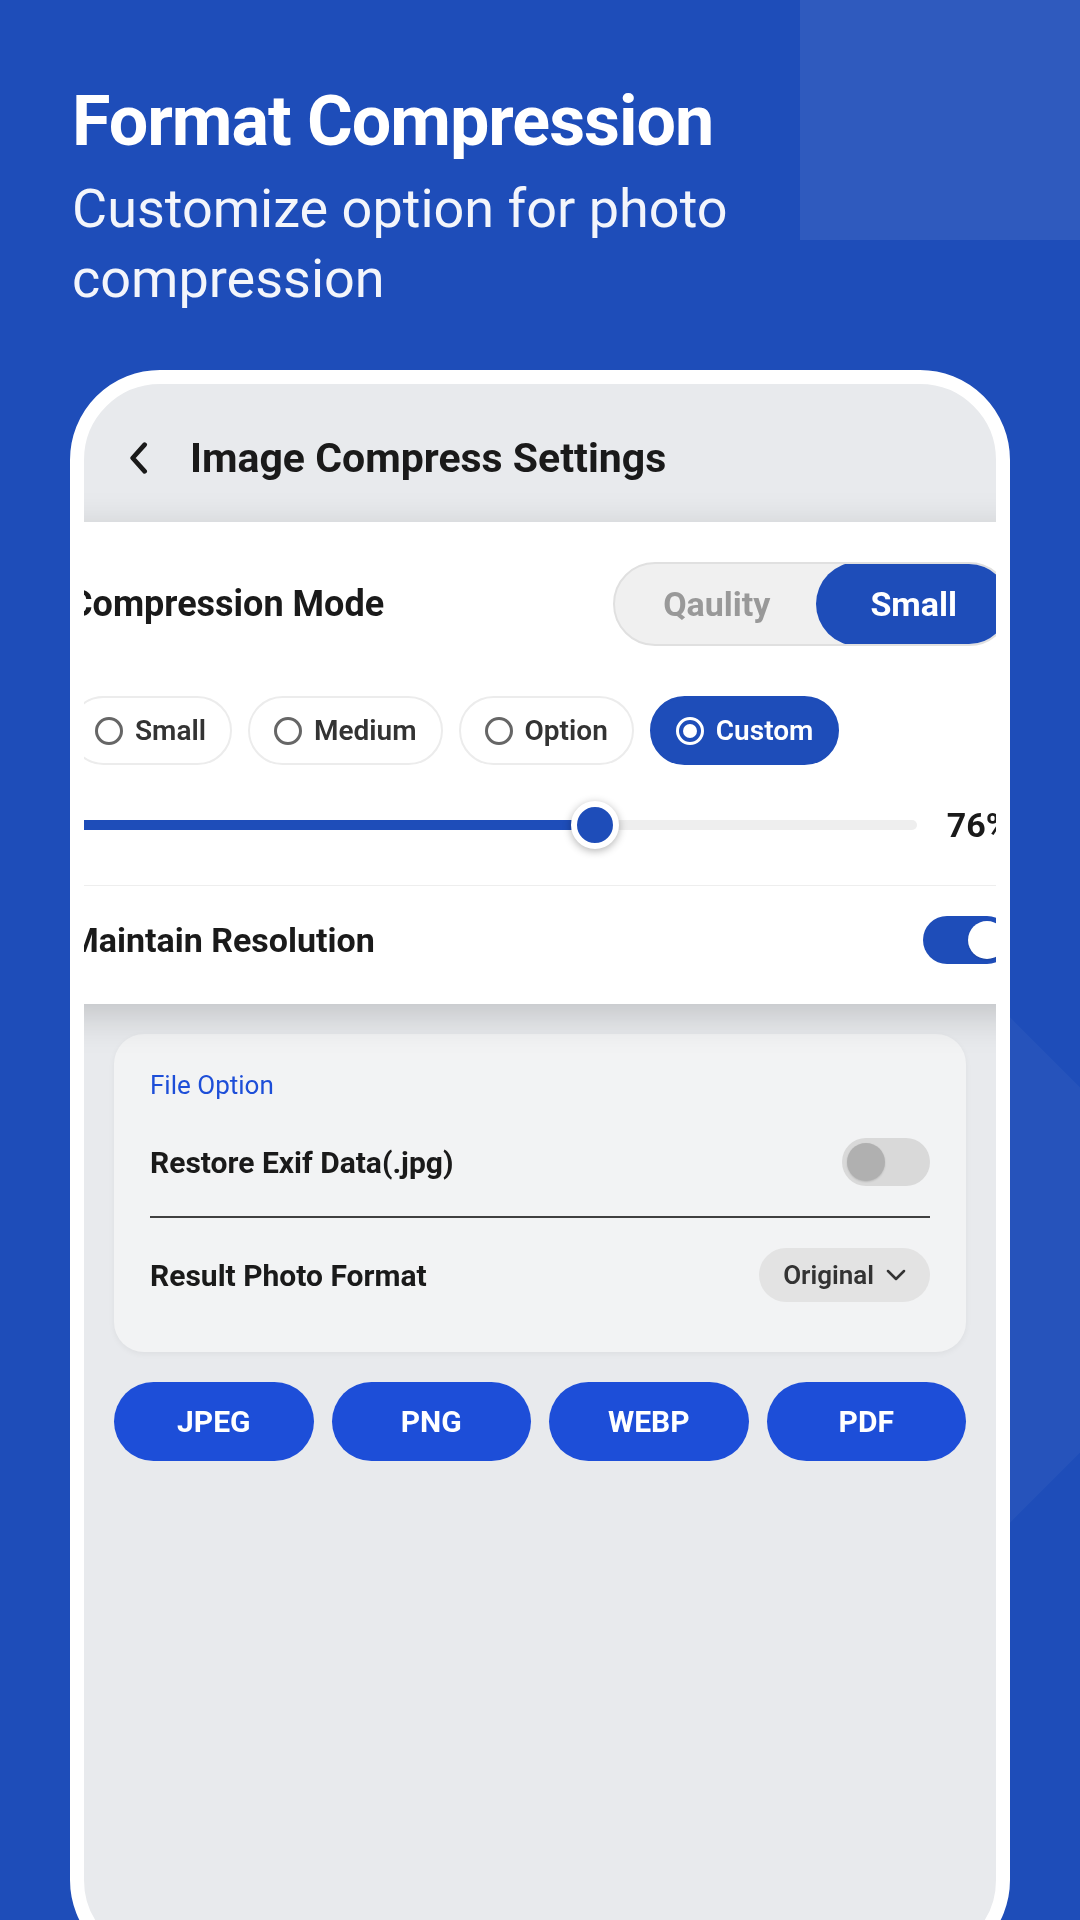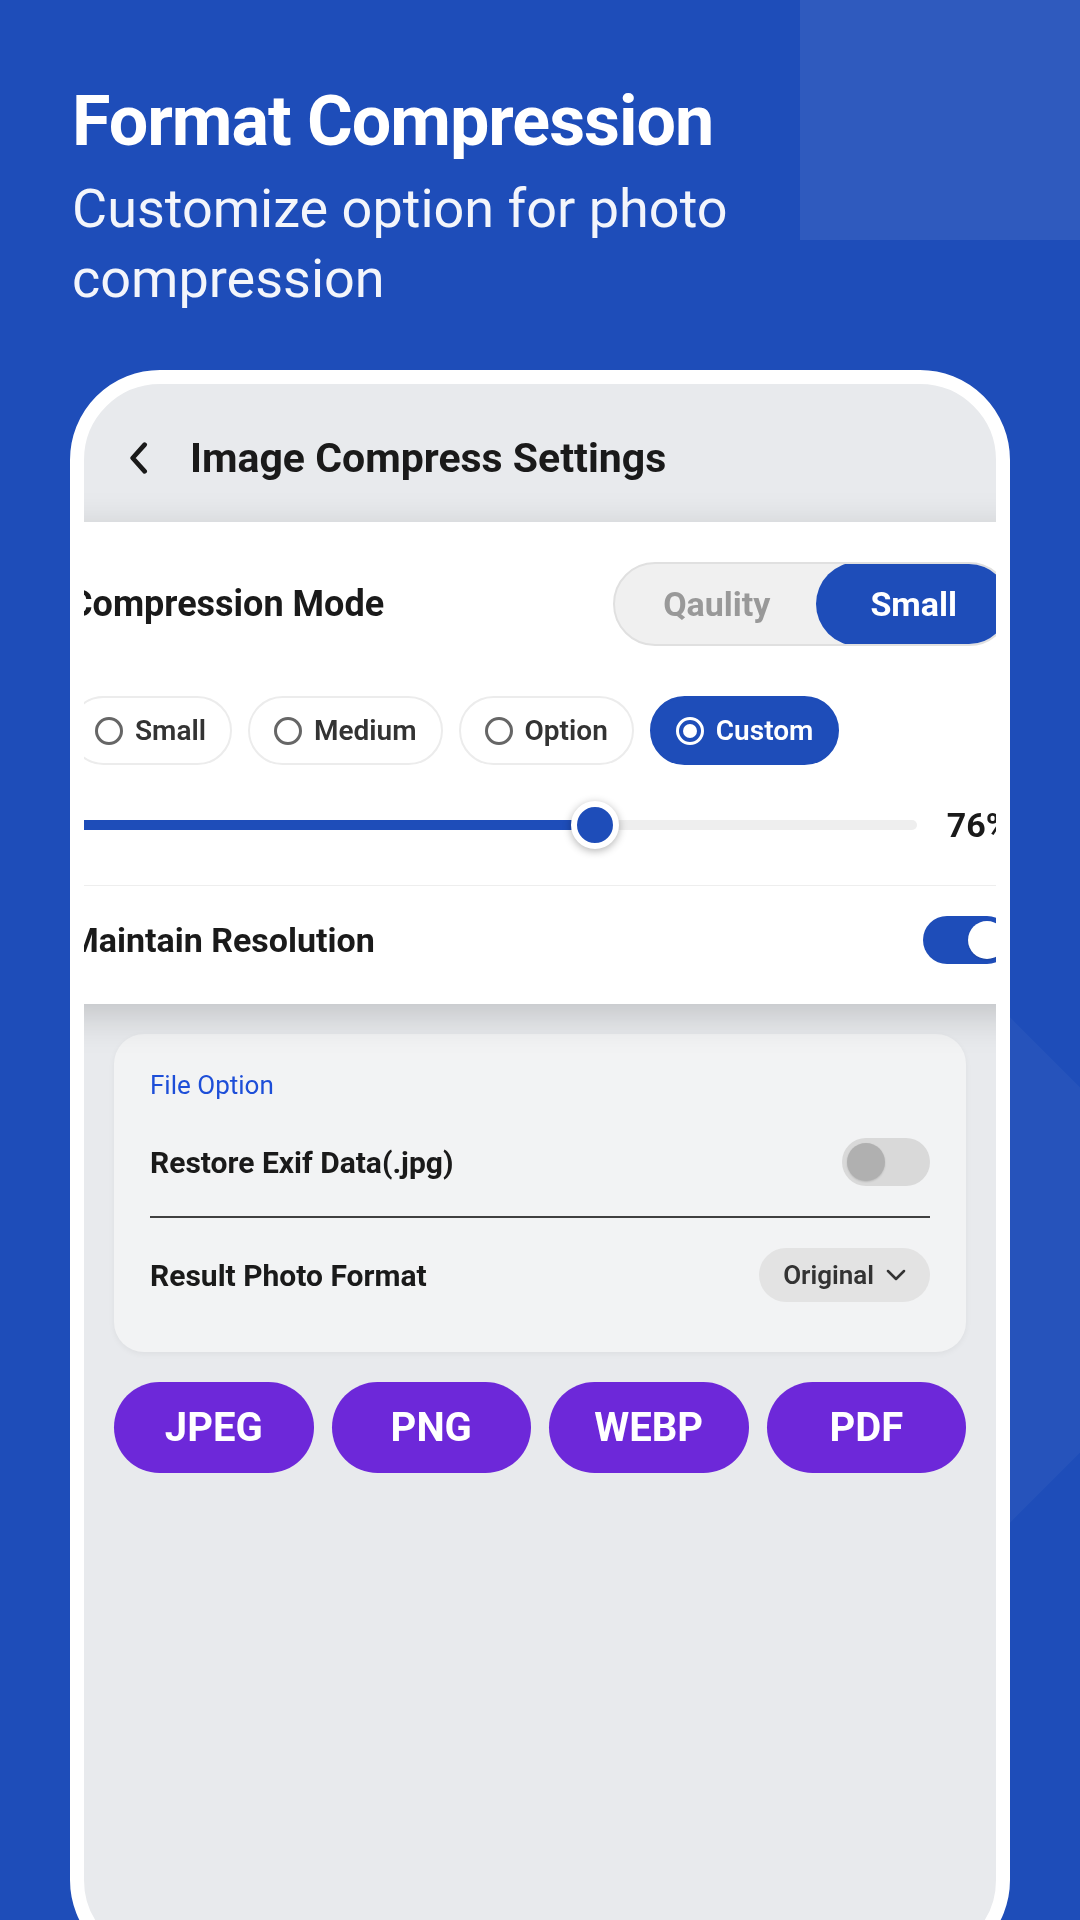--- a/index.html
+++ b/index.html
@@ -47,21 +47,21 @@
 .path-row { display: flex; align-items: flex-start; justify-content: space-between; padding-bottom: 30px; border-bottom: 1px solid #e2e2e2; }
 .path-title { font-size: 32px; font-weight: 700; color: #1a1a1a; margin-bottom: 8px; }
 .path-value { font-size: 26px; color: #999; }
 .edit-icon { width: 40px; height: 40px; }
 .setting-row { display: flex; align-items: center; justify-content: space-between; padding: 30px 0; border-bottom: 2px solid #404040; }
 .setting-row:last-child { border-bottom: none; }
 .setting-label { font-size: 30px; font-weight: 700; color: #1a1a1a; }
 .dropdown { display: flex; align-items: center; gap: 12px; background: #e3e3e3; padding: 12px 24px; border-radius: 999px; }
 .dropdown span { font-size: 26px; font-weight: 600; color: #333; }
 .format-row { display: flex; gap: 18px; margin: 30px 30px 0; }
-.format-btn { flex: 1; background: #6d28d9; color: #fff; font-size: 40px; font-weight: 700; padding: 22px 0; border-radius: 999px; text-align: center; border: none; }
+.format-btn { flex: 1; background: #1d4ed8; color: #fff; font-size: 30px; font-weight: 700; padding: 22px 0; border-radius: 999px; text-align: center; border: none; }
 </style>
 </head>
 <body>
 
 <div class="bg-accent"></div>
 <div class="bg-accent2"></div>
 
 <div class="hero">
   <h1>Format Compression</h1>
   <p>Customize option for photo compression</p>

